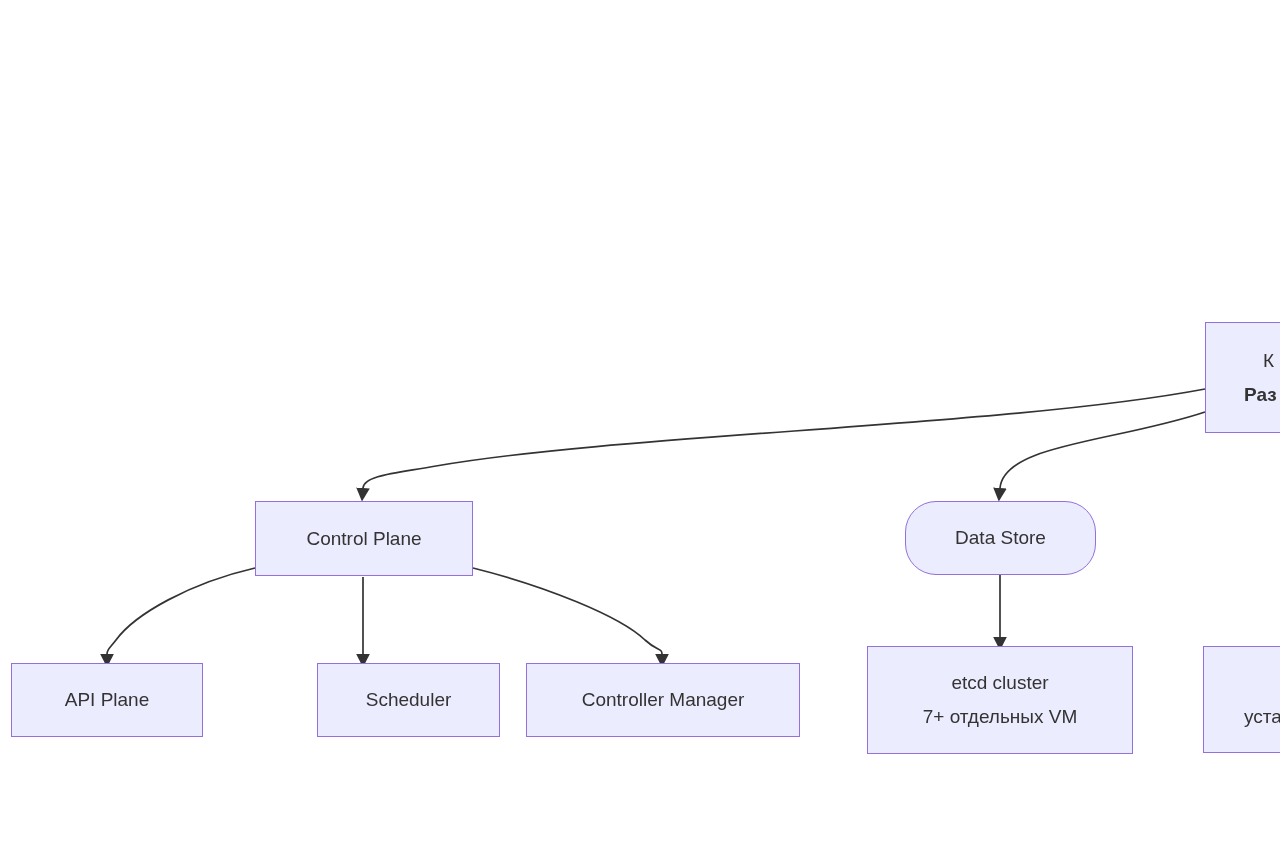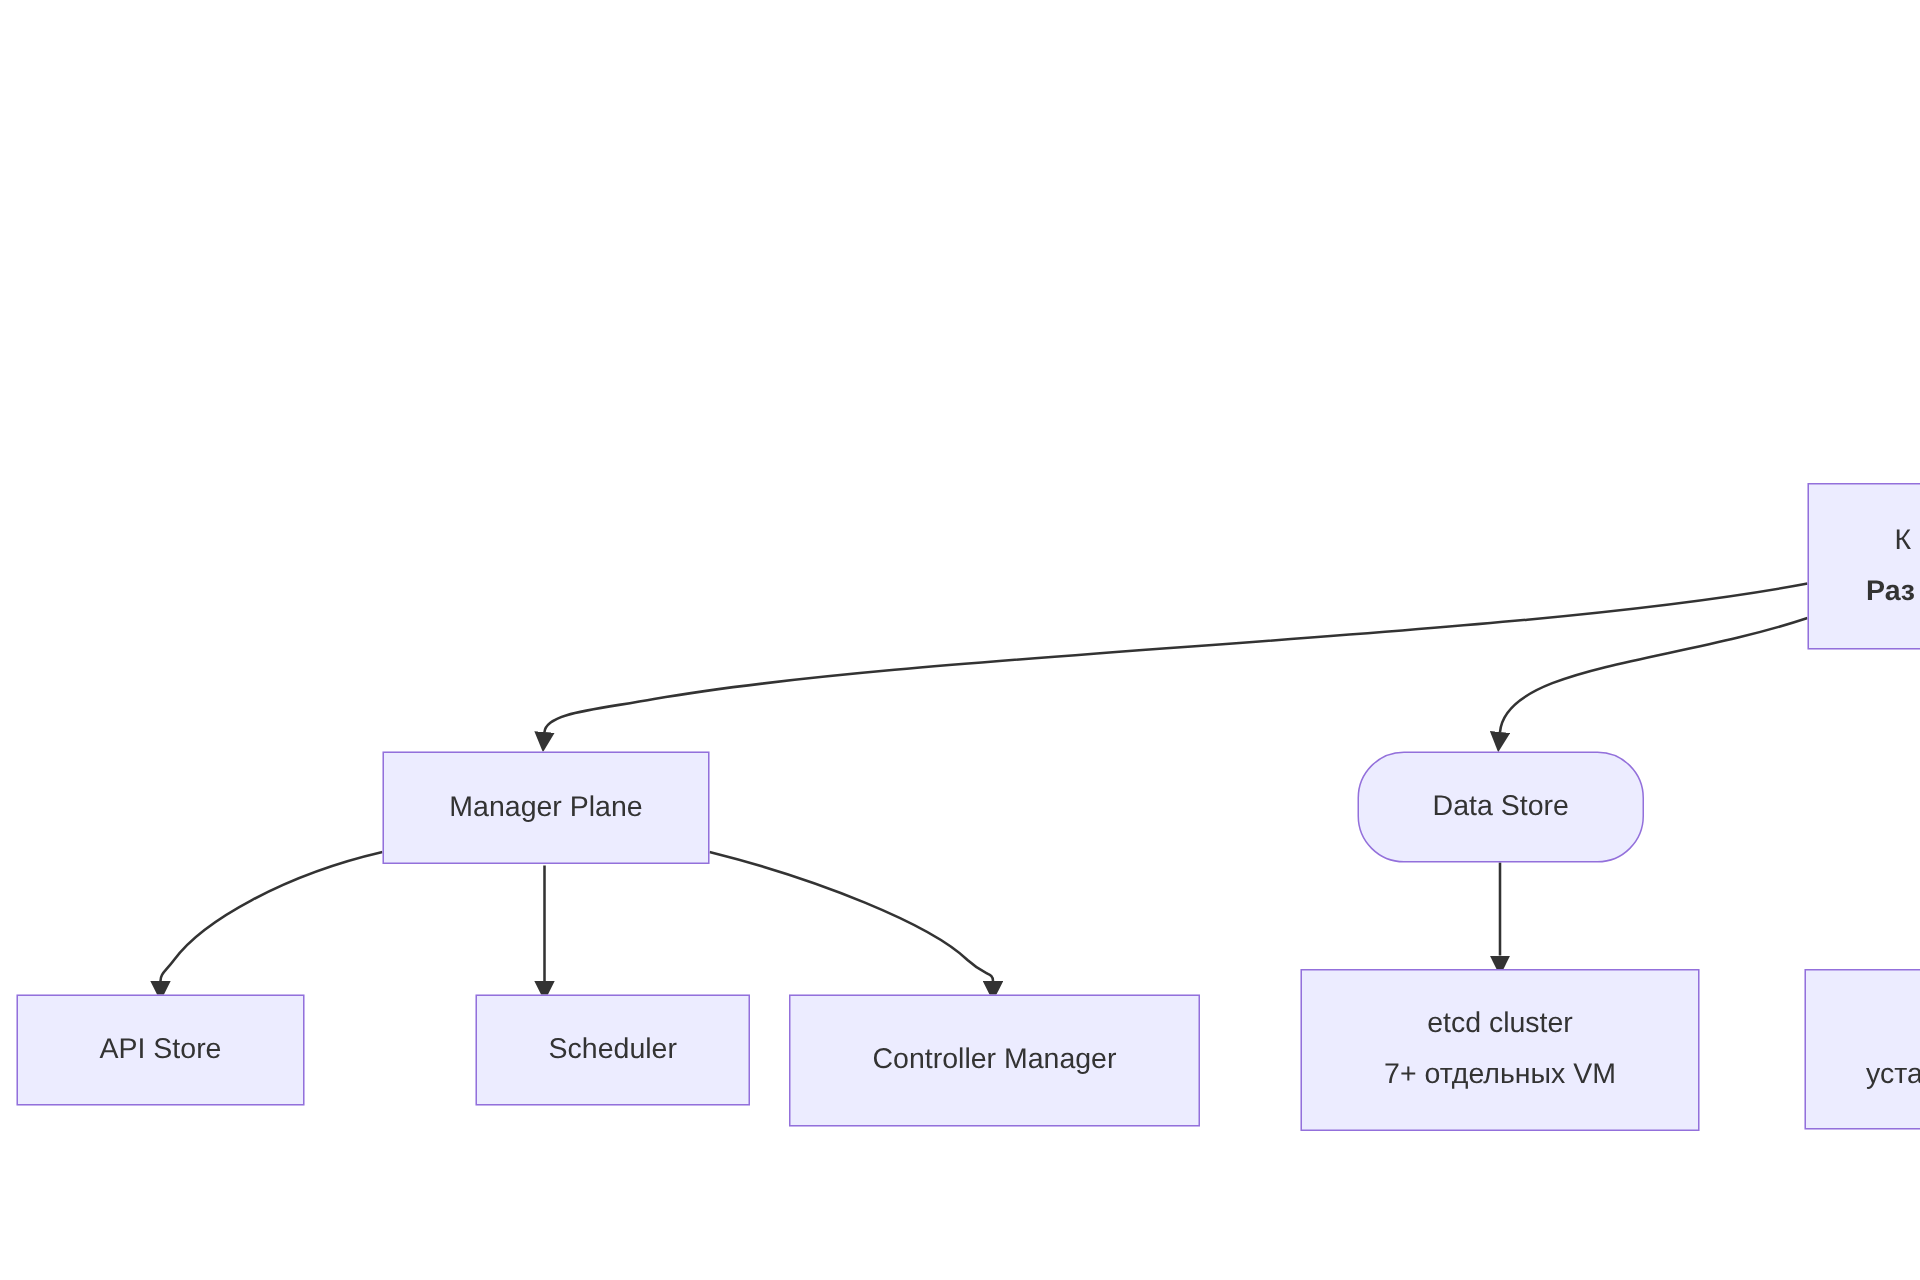--- a/index.html
+++ b/index.html
@@ -67,36 +67,36 @@
     <path class="edge" marker-end="url(#arrow)" d="M473,568 C545,586 620,616 645,640 C657,651 662,648 662,654"></path>
     <path class="edge" marker-end="url(#arrow)" d="M1000,575 L1000,637"></path>
   </svg>
 
   <div class="node partial" style="left:1205px; top:322px; width:175px; height:111px;">
     <span class="line" style="margin-left:57px;">К</span>
     <span class="line" style="margin-left:38px;font-weight:bold;">Раз</span>
   </div>
 
   <div class="node" style="left:255px; top:501px; width:218px; height:75px;">
-    <span class="line">Manager Plane</span>
+    <span class="line">Control Plane</span>
   </div>
 
   <div class="node" style="left:905px; top:501px; width:191px; height:74px;border-radius:31px;">
     <span class="line">Data Store</span>
   </div>
 
   <div class="node" style="left:11px; top:663px; width:192px; height:74px;">
-    <span class="line">API Store</span>
+    <span class="line">API Plane</span>
   </div>
 
   <div class="node" style="left:271px; top:663px; width:183px; height:74px;margin-left:46px;">
     <span class="line">Scheduler</span>
   </div>
 
-  <div class="node" style="left:526px; top:663px; width:274px; height:88px;">
+  <div class="node" style="left:526px; top:663px; width:274px; height:74px;">
     <span class="line">Controller Manager</span>
   </div>
 
   <div class="node" style="left:867px; top:646px; width:266px; height:108px;align-items:center;">
     <span class="line">etcd cluster</span>
     <span class="line">7+ отдельных VM</span>
   </div>
 
   <div class="node partial" style="left:1203px; top:646px; width:175px; height:107px;">
     <span class="line" style="margin-left:40px;"></span>

